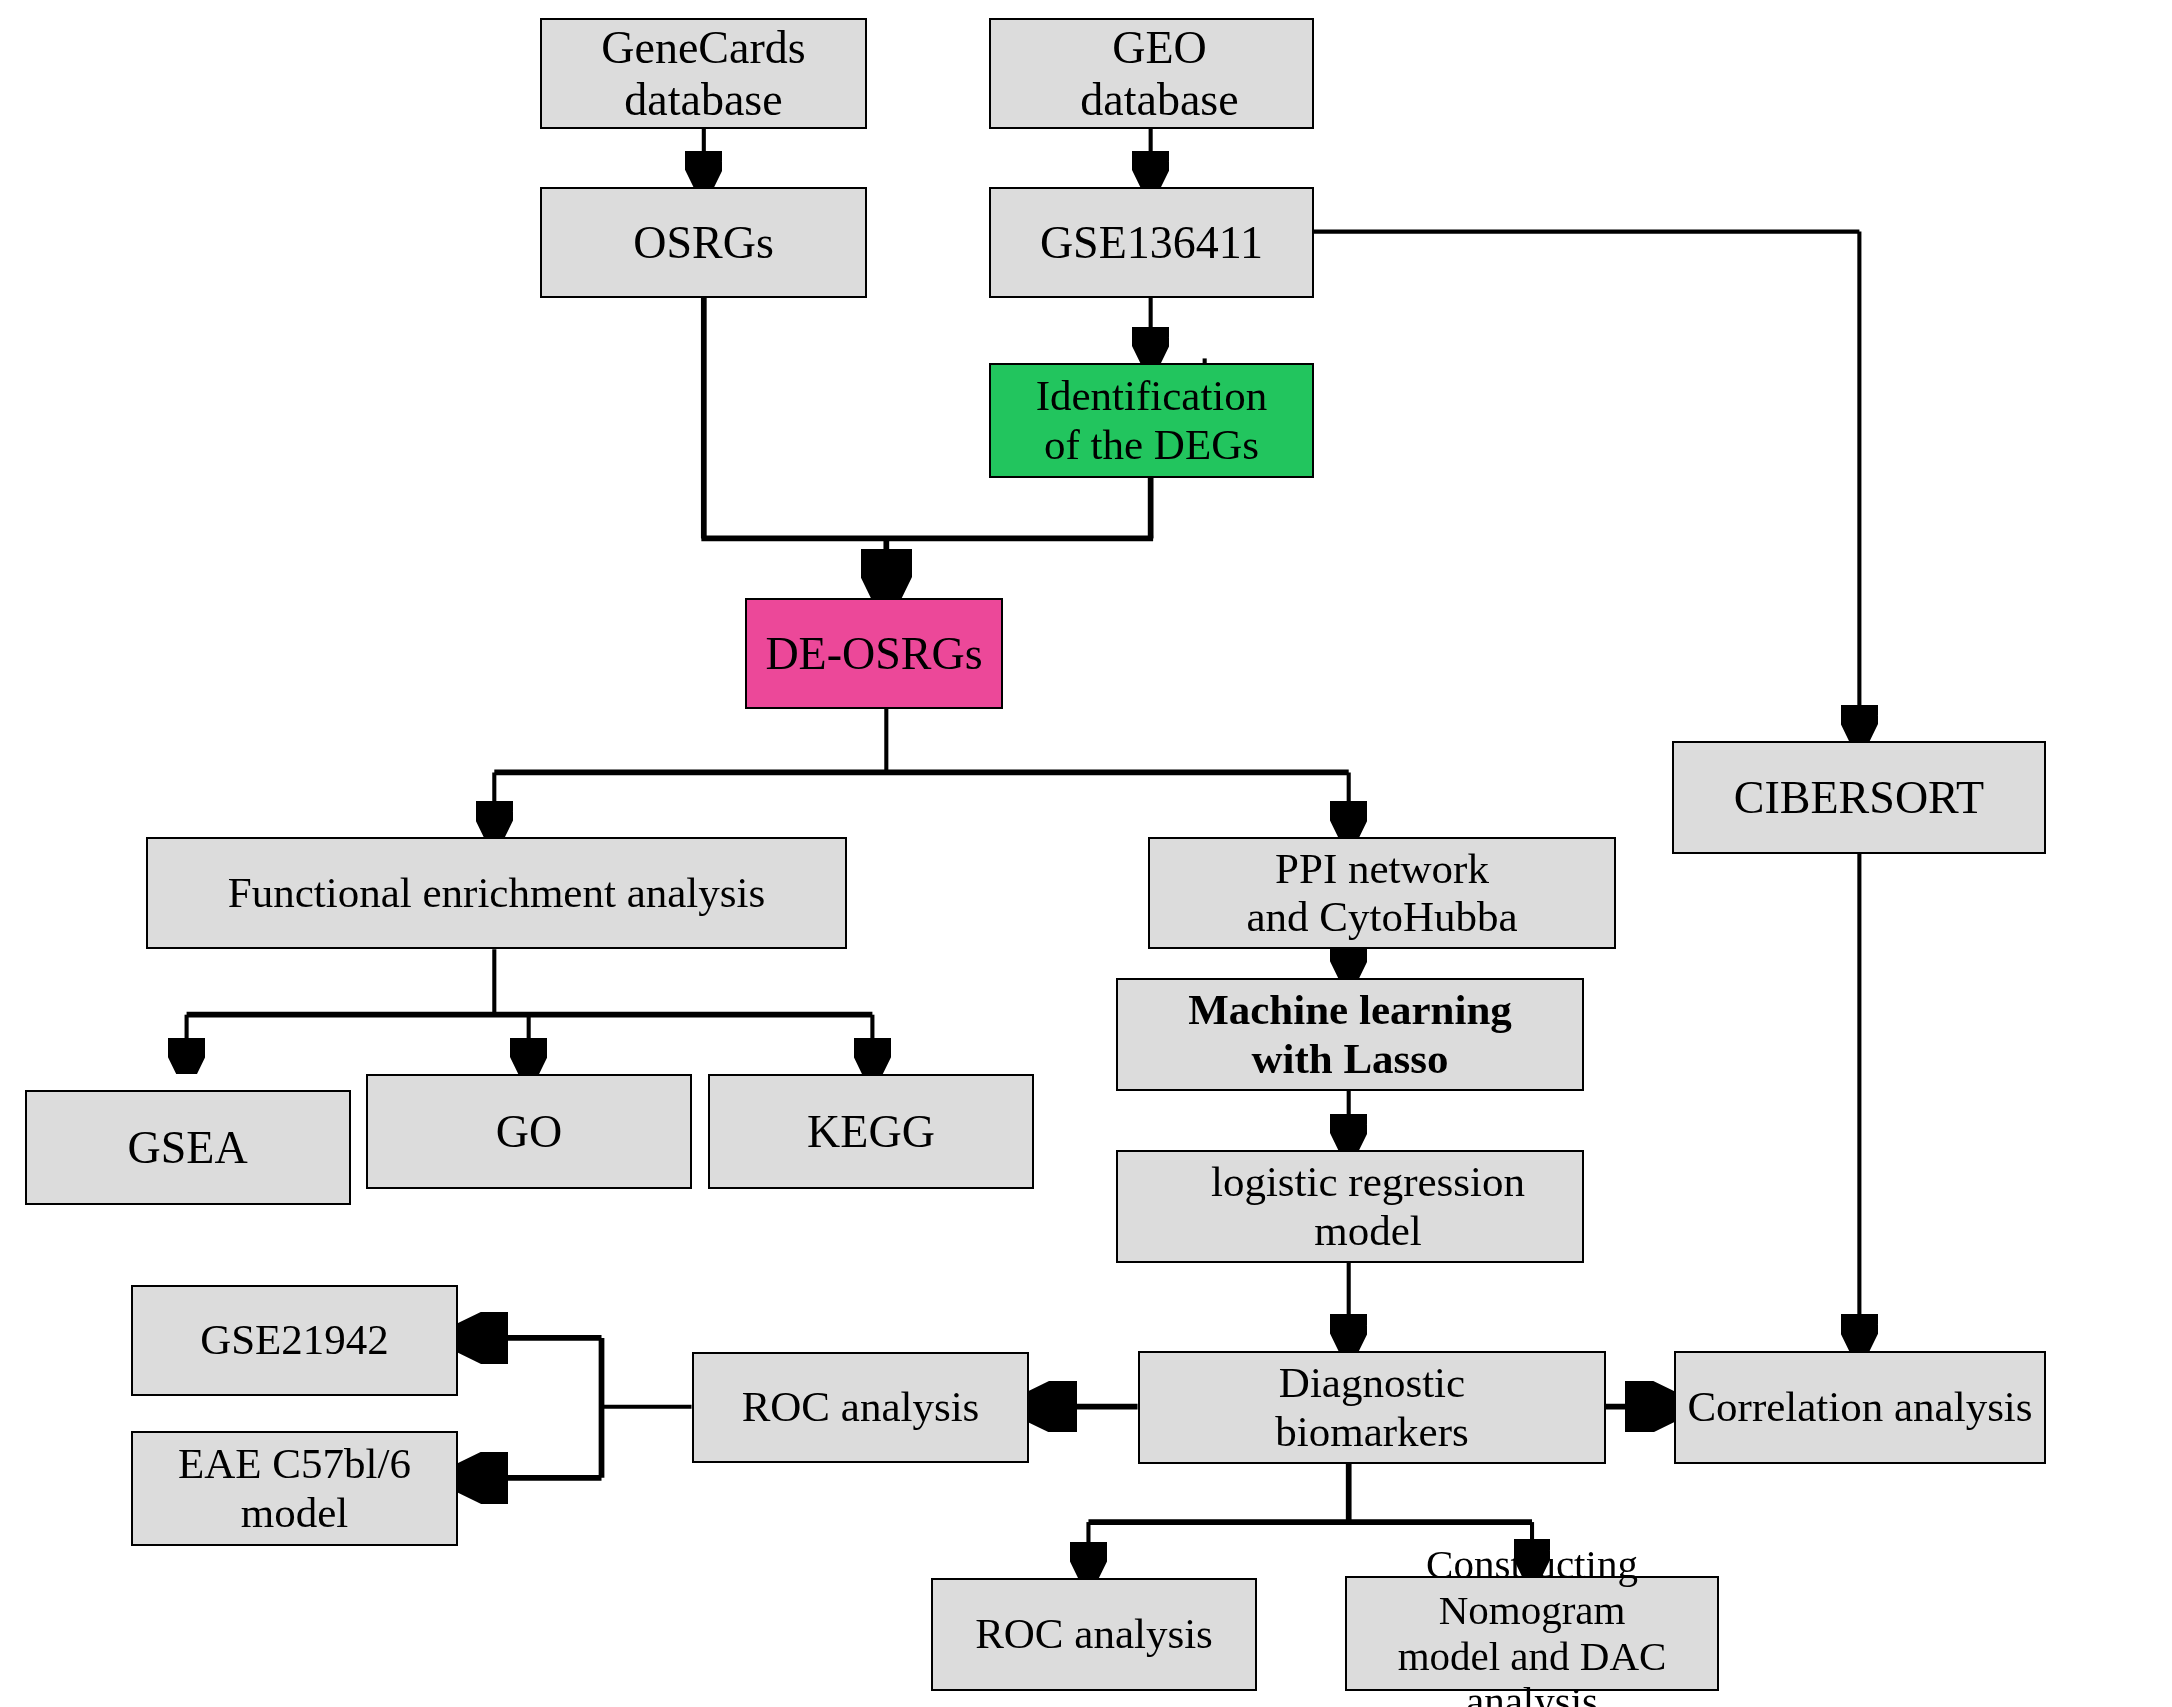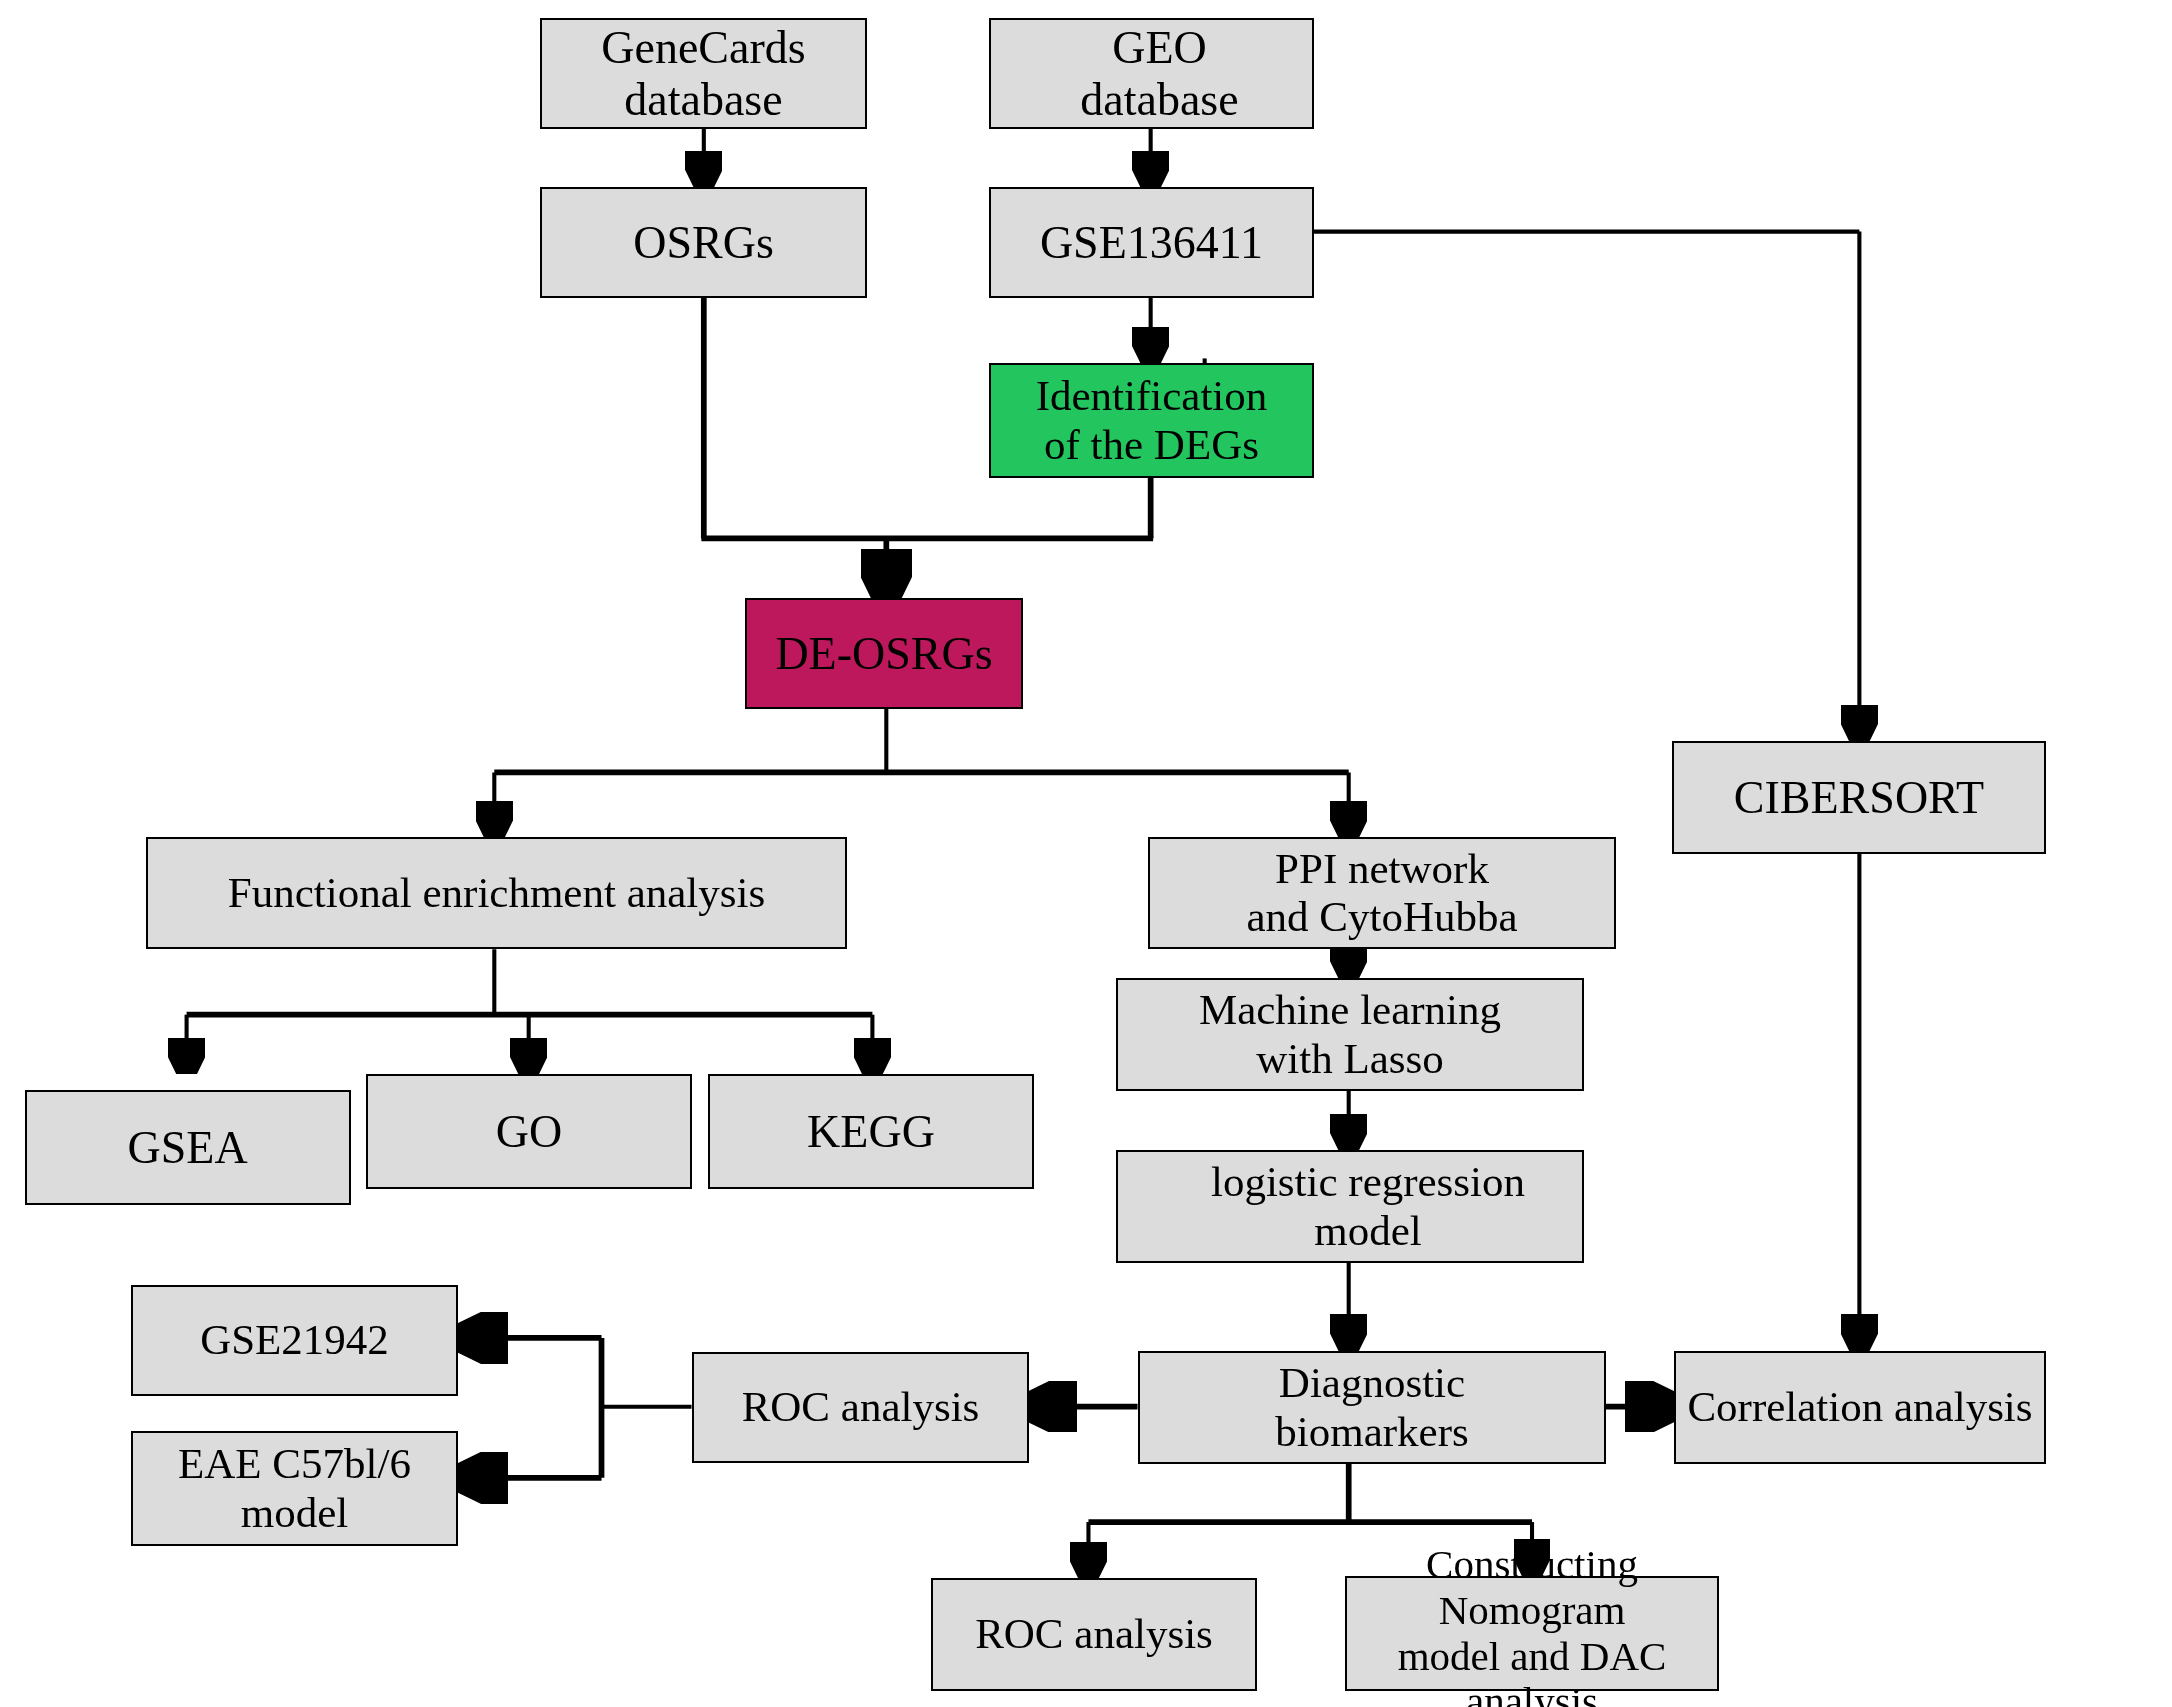--- a/index.html
+++ b/index.html
@@ -88,26 +88,26 @@
   </svg>
 
   <div class="node" style="left: 540px; top: 18px; width: 327px; height: 111px; font-size: 46px; background: rgb(220, 220, 220); border-color: rgb(0, 0, 0);"><span>GeneCards
 database</span></div>
   <div class="node" style="left: 989px; top: 18px; width: 325px; height: 111px; font-size: 46px; background: rgb(220, 220, 220); border-color: rgb(0, 0, 0); padding-left: 16px;"><span>GEO
 database</span></div>
   <div class="node" style="left: 540px; top: 187px; width: 327px; height: 111px; font-size: 46px; background: rgb(220, 220, 220); border-color: rgb(0, 0, 0);"><span>OSRGs</span></div>
   <div class="node" style="left: 989px; top: 187px; width: 325px; height: 111px; font-size: 46px; background: rgb(220, 220, 220); border-color: rgb(0, 0, 0);"><span>GSE136411</span></div>
   <div class="node" style="left: 989px; top: 363px; width: 325px; height: 115px; font-size: 43px; background: #22c55e; border-color: rgb(0, 0, 0);"><span>Identification
 of the DEGs</span></div>
-  <div class="node" style="left: 745px; top: 598px; width: 278px; height: 111px; font-size: 46px; background: #be185d; border-color: rgb(0, 0, 0); justify-content: center;"><span>DE-OSRGs</span></div>
+  <div class="node" style="left: 745px; top: 598px; width: 258px; height: 111px; font-size: 46px; background: #ec4899; border-color: rgb(0, 0, 0); justify-content: center;"><span>DE-OSRGs</span></div>
   <div class="node" style="left: 1672px; top: 741px; width: 374px; height: 113px; font-size: 46px; background: rgb(220, 220, 220); border-color: rgb(0, 0, 0);"><span>CIBERSORT</span></div>
   <div class="node" style="left: 146px; top: 837px; width: 701px; height: 112px; font-size: 43px; background: rgb(220, 220, 220); border-color: rgb(0, 0, 0);"><span>Functional enrichment analysis</span></div>
   <div class="node" style="left: 1116px; top: 837px; width: 468px; height: 112px; font-size: 43px; background: rgb(220, 220, 220); border-color: rgb(0, 0, 0); margin-left: 32px;"><span>PPI network
 and  CytoHubba</span></div>
-  <div class="node" style="left: 1116px; top: 978px; width: 468px; height: 113px; font-size: 43px; background: rgb(220, 220, 220); border-color: rgb(0, 0, 0);"><span>Machine learning
+  <div class="node" style="left: 1116px; top: 978px; width: 468px; height: 113px; font-size: 43px; background: rgb(220, 220, 220); border-color: rgb(0, 0, 0); font-weight: bold;"><span>Machine learning
 with Lasso</span></div>
   <div class="node" style="left: 24.6px; top: 1074px; width: 326px; height: 115px; font-size: 46px; background: rgb(220, 220, 220); border-color: rgb(0, 0, 0); margin-top: 16px;"><span>GSEA</span></div>
   <div class="node" style="left: 366px; top: 1074px; width: 326px; height: 115px; font-size: 46px; background: rgb(220, 220, 220); border-color: rgb(0, 0, 0);"><span>GO</span></div>
   <div class="node" style="left: 708px; top: 1074px; width: 326px; height: 115px; font-size: 46px; background: rgb(220, 220, 220); border-color: rgb(0, 0, 0);"><span>KEGG</span></div>
   <div class="node" style="left: 1116px; top: 1150px; width: 468px; height: 113px; font-size: 43px; background: rgb(220, 220, 220); border-color: rgb(0, 0, 0); padding-left: 36px;"><span>logistic  regression
 model</span></div>
   <div class="node" style="left: 131px; top: 1285px; width: 327px; height: 111px; font-size: 43px; background: rgb(220, 220, 220); border-color: rgb(0, 0, 0);"><span>GSE21942</span></div>
   <div class="node" style="left: 692px; top: 1352px; width: 337px; height: 111px; font-size: 43px; background: rgb(220, 220, 220); border-color: rgb(0, 0, 0);"><span>ROC analysis</span></div>
   <div class="node" style="left: 1138px; top: 1351px; width: 468px; height: 113px; font-size: 43px; background: rgb(220, 220, 220); border-color: rgb(0, 0, 0);"><span>Diagnostic
 biomarkers</span></div>

